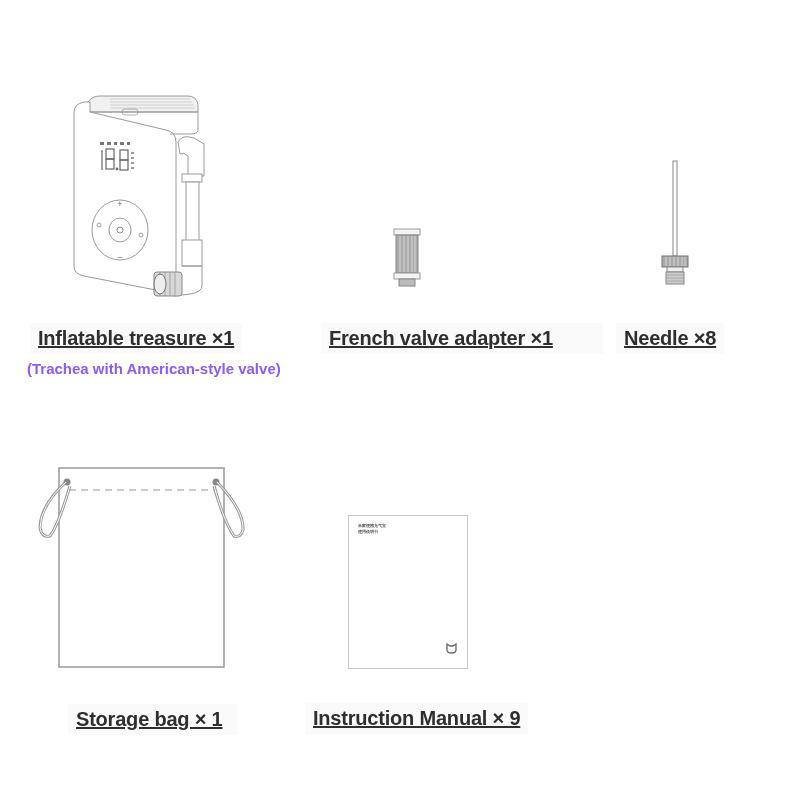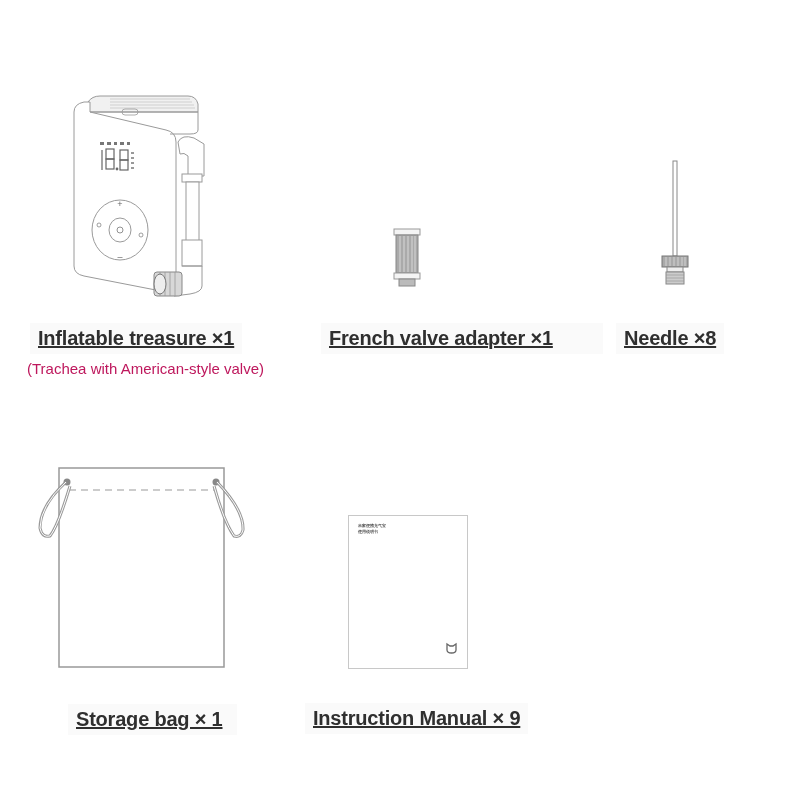--- a/index.html
+++ b/index.html
@@ -2,21 +2,21 @@
 <html><head>
 <meta charset="utf-8">
 <style>
   html, body { margin: 0; padding: 0; background: #ffffff; }
   body { width: 812px; height: 795px; position: relative; overflow: hidden;
          font-family: "Liberation Sans", "DejaVu Sans", sans-serif; color: #2a2a2a; }
   .abs { position: absolute; }
   .label { position: absolute; font-size: 20px; font-weight: bold; color: #2f2f2f;
            white-space: nowrap; letter-spacing: -0.2px; text-decoration: underline; }
   .label-bg { background: #fafafa; padding: 4px 8px; }
-  .sublabel { position: absolute; font-size: 15px; font-weight: normal; color: #be185d; white-space: nowrap; }
+  .sublabel { position: absolute; font-size: 15px; font-weight: bold; color: #8b5cf6; white-space: nowrap; }
   svg { position: absolute; overflow: visible; }
   .manual-text { position: absolute; font-size: 4px; line-height: 5px; color: #555; font-weight: bold; }
 </style>
 </head>
 <body>
 
 <div>
   <svg style="left:70px;top:90px;" width="150" height="210" viewBox="0 0 150 210">
 
     <path d="M18 12 Q22 6 30 6 L118 6 Q126 6 128 14 L128 22 L18 22 Z" fill="#f1f1f1" stroke="#9a9a9a" stroke-width="1"></path>

